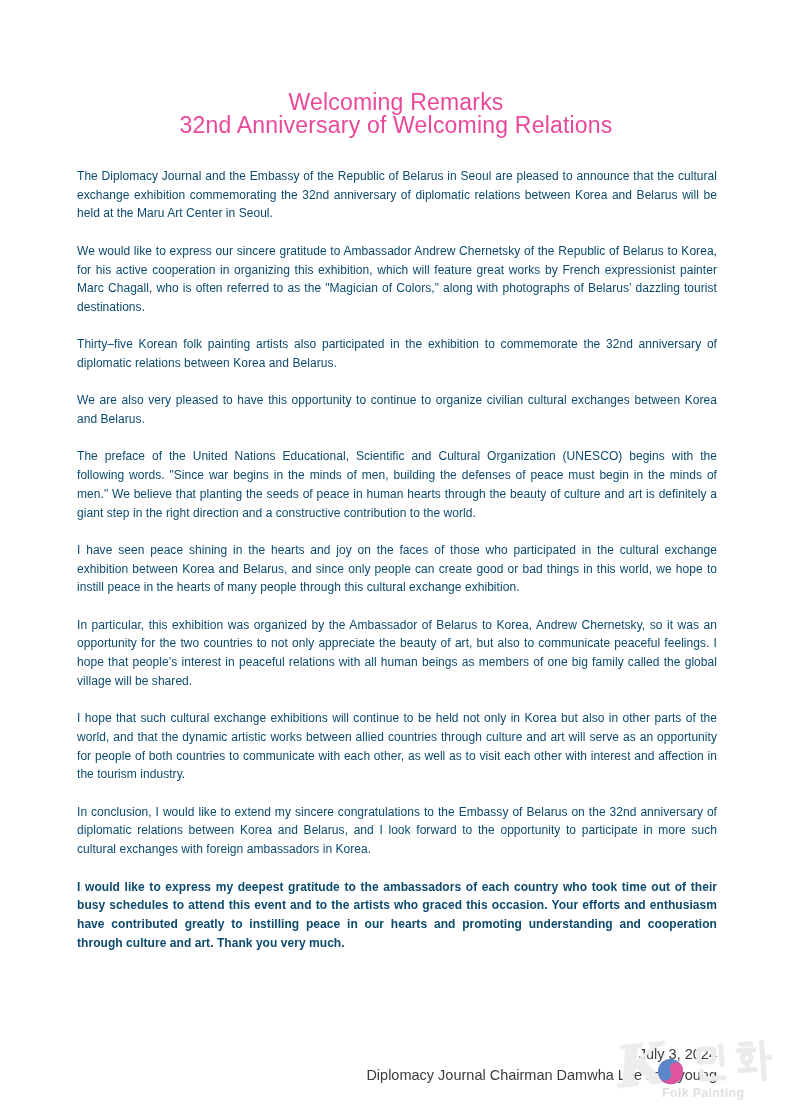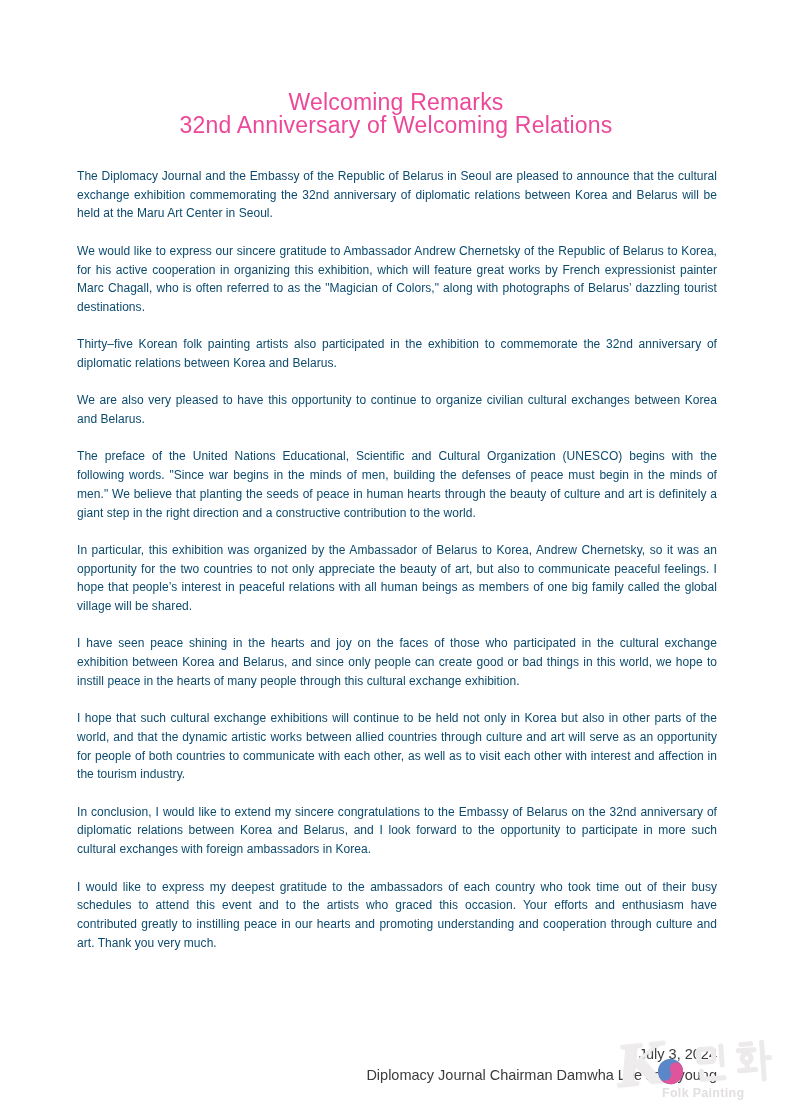--- a/index.html
+++ b/index.html
@@ -36,20 +36,21 @@
     line-height: 18.7px;
     color: #0c4a6e;
     text-align: justify;
     letter-spacing: 0.05px;
   }
   .body-text p {
     margin: 0 0 18.7px 0;
   }
   .body-text p:last-child {
     margin-bottom: 0;
+    font-weight: bold;
   }
 
   
   .sign-block {
     position: absolute;
     top: 1044px;
     right: 75px;
     text-align: right;
     color: #3c3c3c;
   }
@@ -136,22 +137,22 @@
     <div class="title-line">Welcoming Remarks</div>
     <div class="title-line">32nd Anniversary of Welcoming Relations</div>
   </header>
 
   <main class="body-text">
     <p>The Diplomacy Journal and the Embassy of the Republic of Belarus in Seoul are pleased to announce that the cultural exchange exhibition commemorating the 32nd anniversary of diplomatic relations between Korea and Belarus will be held at the Maru Art Center in Seoul.</p>
     <p>We would like to express our sincere gratitude to Ambassador Andrew Chernetsky of the Republic of Belarus to Korea, for his active cooperation in organizing this exhibition, which will feature great works by French expressionist painter Marc Chagall, who is often referred to as the "Magician of Colors," along with photographs of Belarus’ dazzling tourist destinations.</p>
     <p>Thirty–five Korean folk painting artists also participated in the exhibition to commemorate the 32nd anniversary of diplomatic relations between Korea and Belarus.</p>
     <p>We are also very pleased to have this opportunity to continue to organize civilian cultural exchanges between Korea and Belarus.</p>
     <p>The preface of the United Nations Educational, Scientific and Cultural Organization (UNESCO) begins with the following words. "Since war begins in the minds of men, building the defenses of peace must begin in the minds of men." We believe that planting the seeds of peace in human hearts through the beauty of culture and art is definitely a giant step in the right direction and a constructive contribution to the world.</p>
+    <p>I have seen peace shining in the hearts and joy on the faces of those who participated in the cultural exchange exhibition between Korea and Belarus, and since only people can create good or bad things in this world, we hope to instill peace in the hearts of many people through this cultural exchange exhibition.</p>
     <p>In particular, this exhibition was organized by the Ambassador of Belarus to Korea, Andrew Chernetsky, so it was an opportunity for the two countries to not only appreciate the beauty of art, but also to communicate peaceful feelings. I hope that people’s interest in peaceful relations with all human beings as members of one big family called the global village will be shared.</p>
-    <p>I have seen peace shining in the hearts and joy on the faces of those who participated in the cultural exchange exhibition between Korea and Belarus, and since only people can create good or bad things in this world, we hope to instill peace in the hearts of many people through this cultural exchange exhibition.</p>
     <p>I hope that such cultural exchange exhibitions will continue to be held not only in Korea but also in other parts of the world, and that the dynamic artistic works between allied countries through culture and art will serve as an opportunity for people of both countries to communicate with each other, as well as to visit each other with interest and affection in the tourism industry.</p>
     <p>In conclusion, I would like to extend my sincere congratulations to the Embassy of Belarus on the 32nd anniversary of diplomatic relations between Korea and Belarus, and I look forward to the opportunity to participate in more such cultural exchanges with foreign ambassadors in Korea.</p>
     <p>I would like to express my deepest gratitude to the ambassadors of each country who took time out of their busy schedules to attend this event and to the artists who graced this occasion. Your efforts and enthusiasm have contributed greatly to instilling peace in our hearts and promoting understanding and cooperation through culture and art. Thank you very much.</p>
   </main>
 
   <div class="sign-block">
     <div class="date-line">July 3, 2024</div>
     <div class="signature-line">Diplomacy Journal Chairman Damwha Lee Jon–young</div>
   </div>
 

